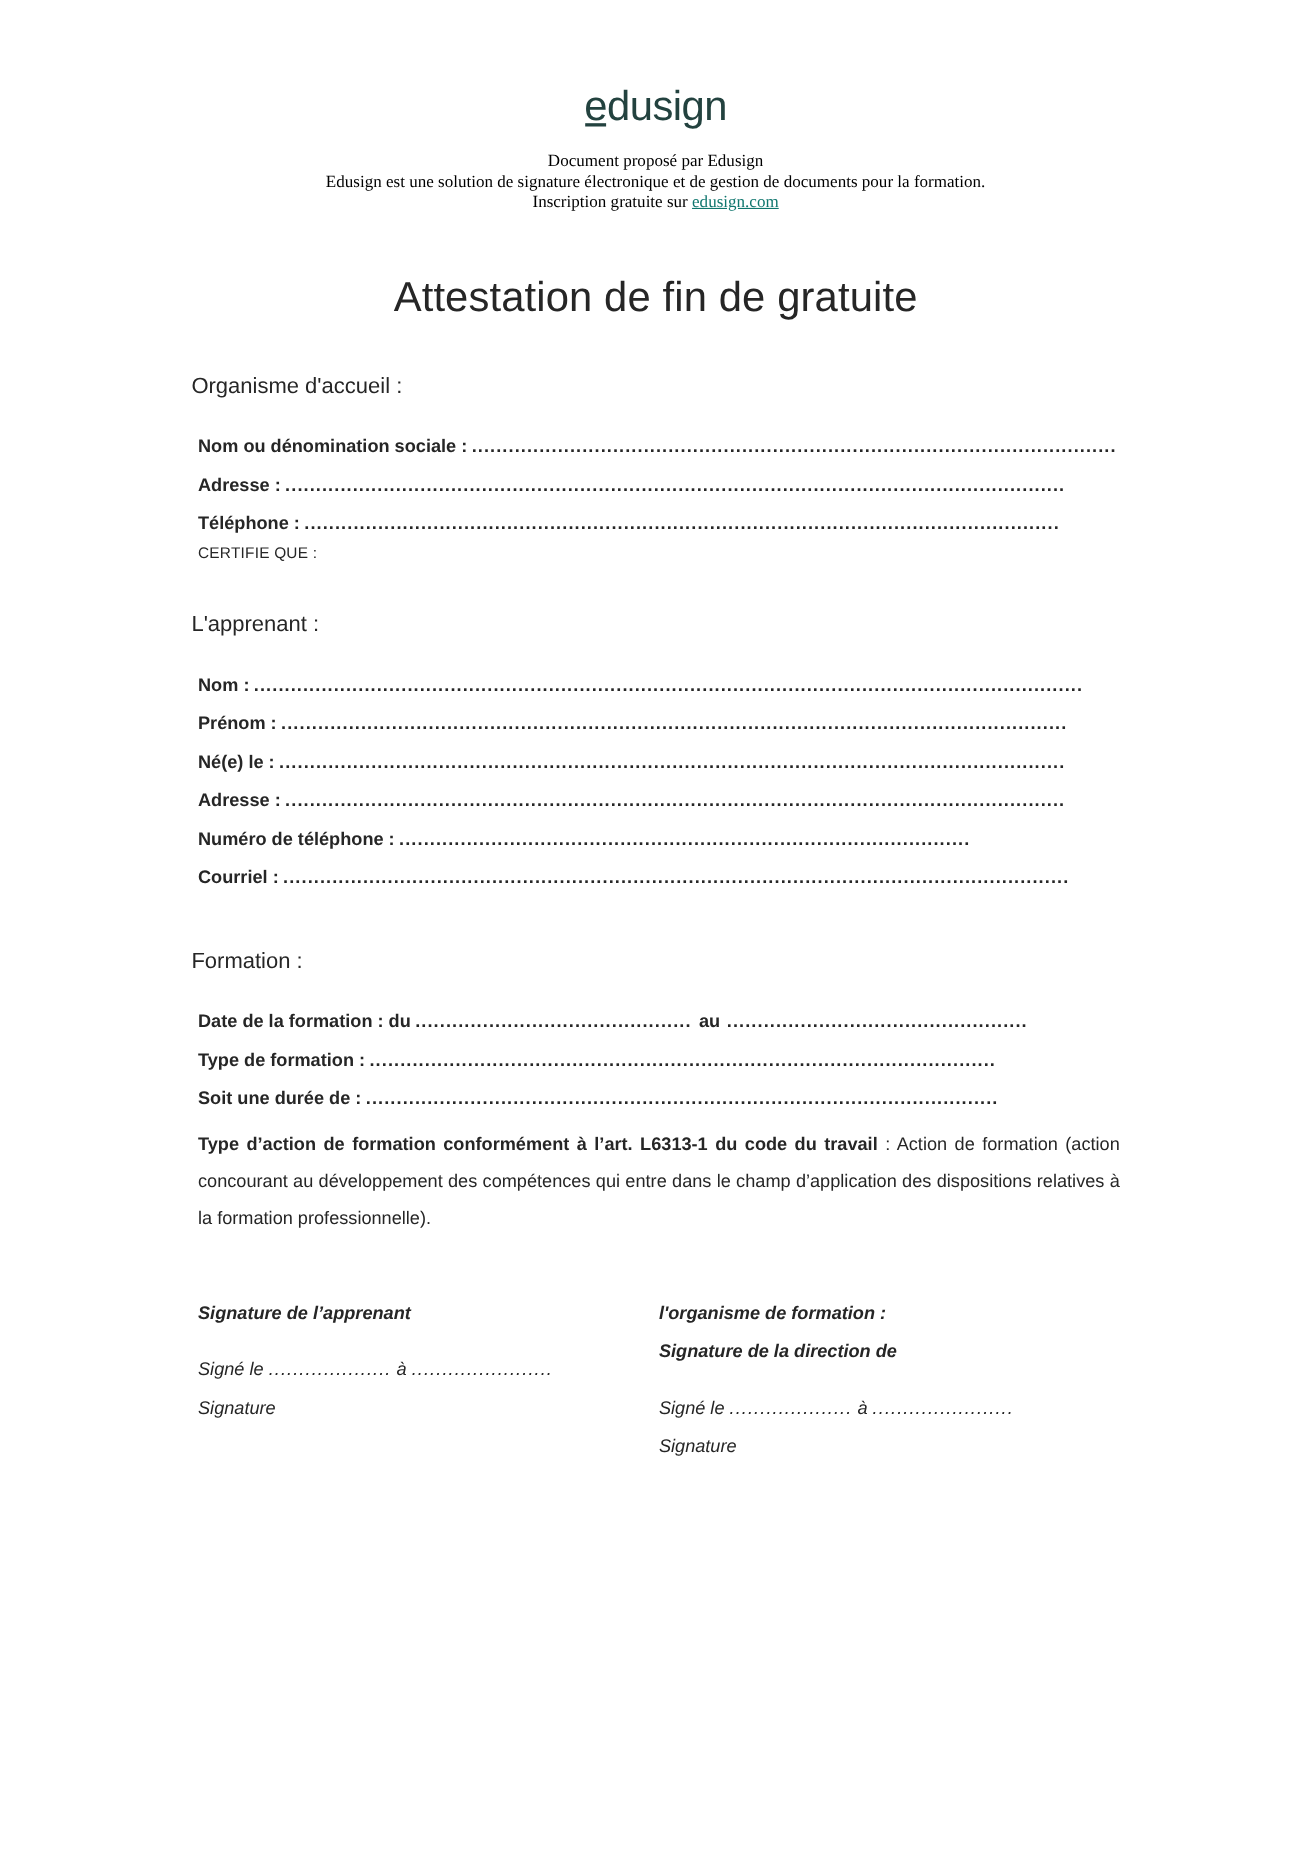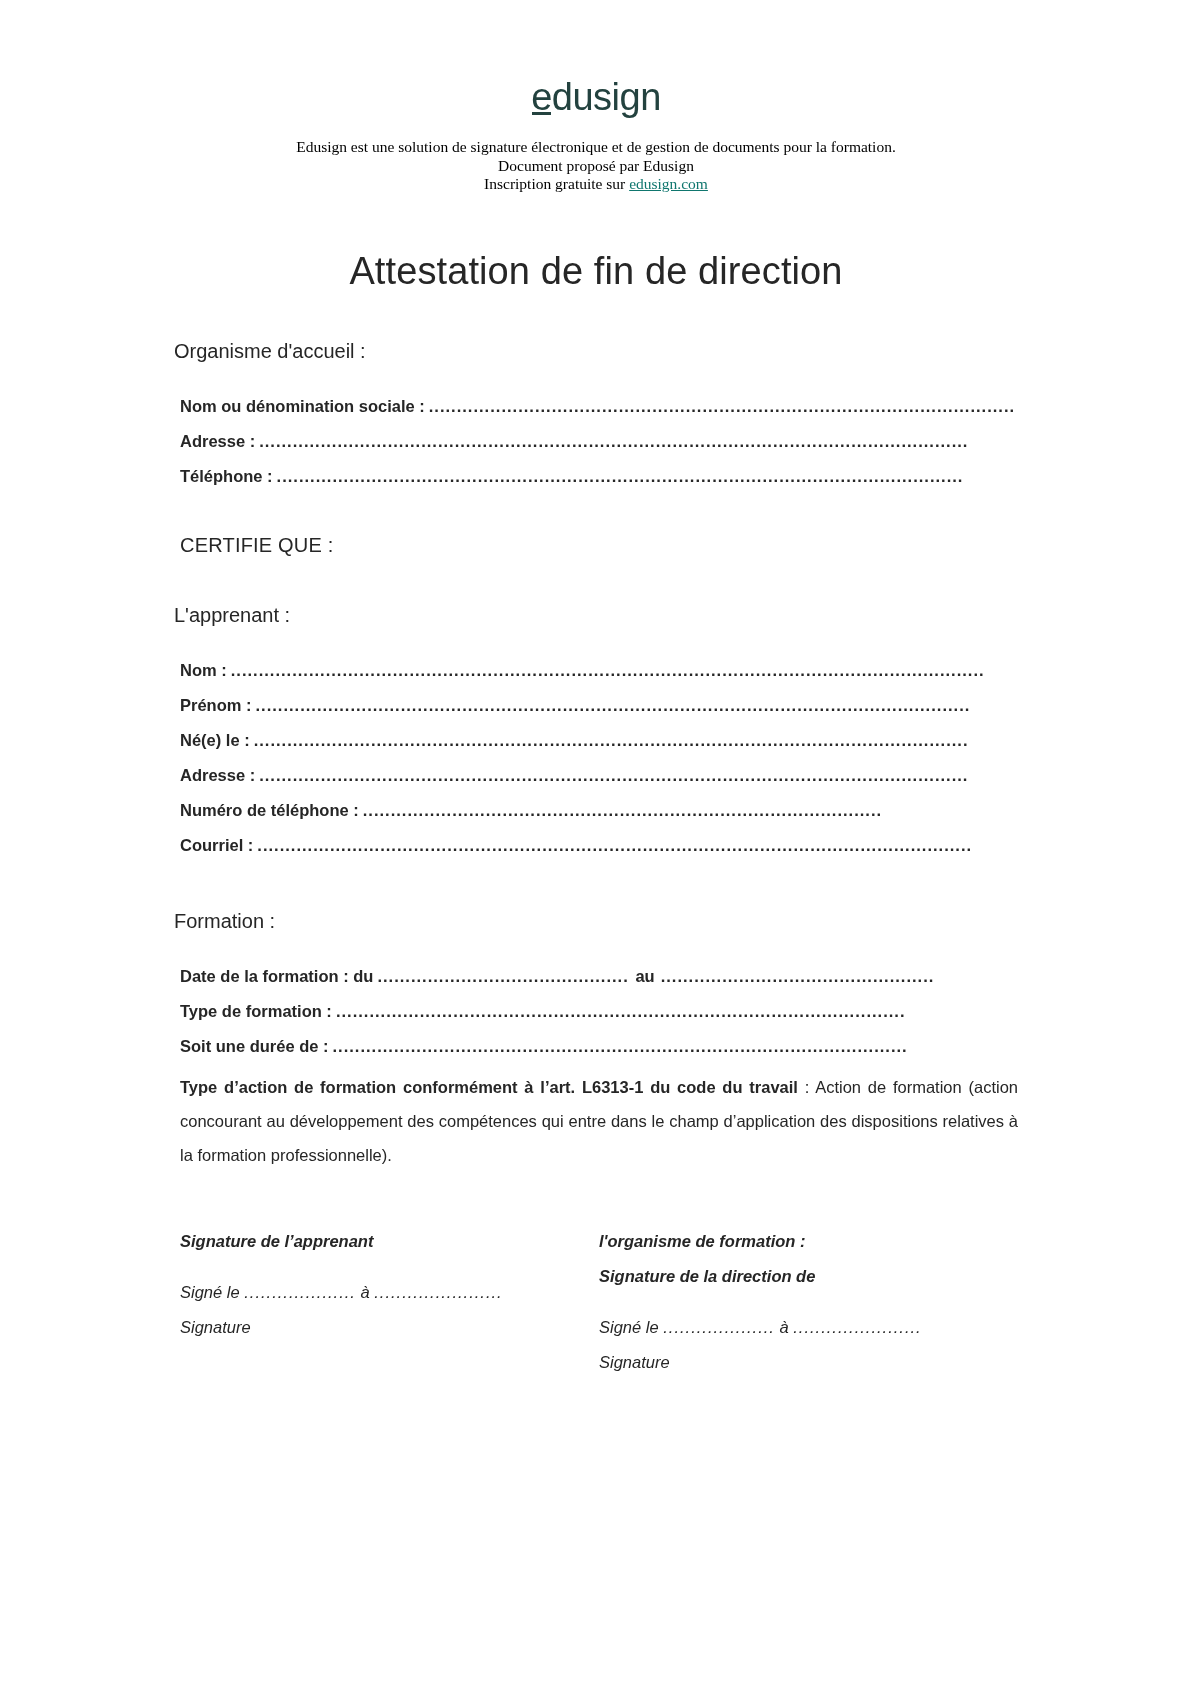--- a/index.html
+++ b/index.html
@@ -89,23 +89,22 @@
   .section-heading {
     font-size: 20px;
     font-weight: 400;
     color: #262626;
     margin-top: 46px;
     margin-bottom: 0;
     line-height: 1.2;
   }
 
   .statement {
-    font-size: 20px;
-    color: #262626;
-    margin-top: 40px;
+    font-size: 14px;
+    color: #262626;
     margin-left: 6px;
     letter-spacing: 0.2px;
   }
 
   .fields {
     margin-top: 26px;
   }
   .field-row {
     display: flex;
     align-items: flex-end;
@@ -188,26 +187,26 @@
 </head>
 <body>
 
 <div class="page">
 
   <div class="brand-wrap">
     <div class="brand"><span class="e-underline">e</span><span>dusign</span></div>
   </div>
 
   <div class="subhead">
+    <div>Document proposé par Edusign</div>
     <div>Edusign est une solution de signature électronique et de gestion de documents pour la formation.</div>
-    <div>Document proposé par Edusign</div>
     <div><span>Inscription gratuite sur </span><a class="link" href="#">edusign.com</a></div>
   </div>
 
-  <div class="doc-title">Attestation de fin de direction</div>
+  <div class="doc-title">Attestation de fin de gratuite</div>
 
   <div class="content">
 
     <div class="section-heading">Organisme d'accueil :</div>
     <div class="fields">
       <div class="field-row">
         <span class="field-label">Nom ou dénomination sociale :</span>
         <span class="leader">.........................................................................................................</span>
       </div>
       <div class="field-row">

